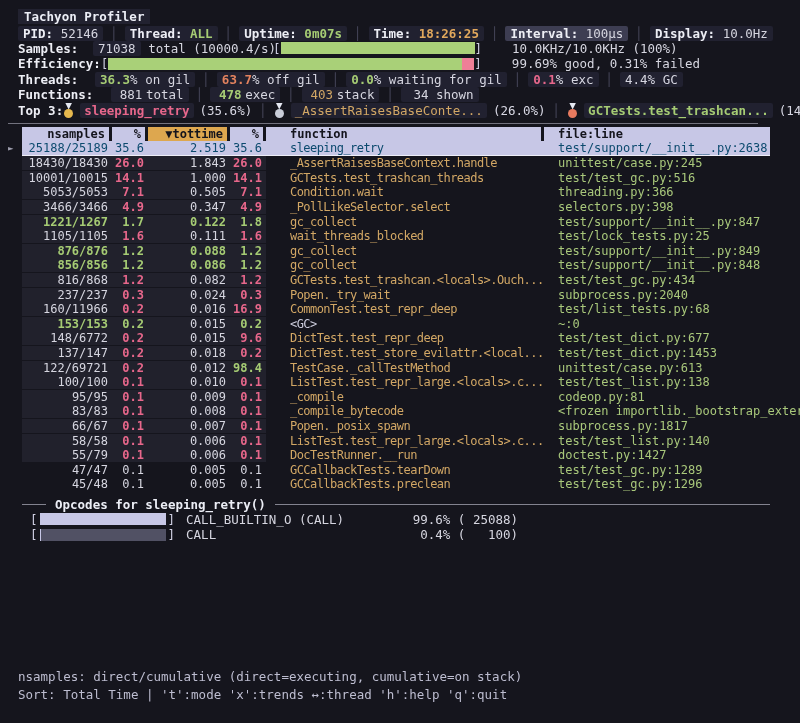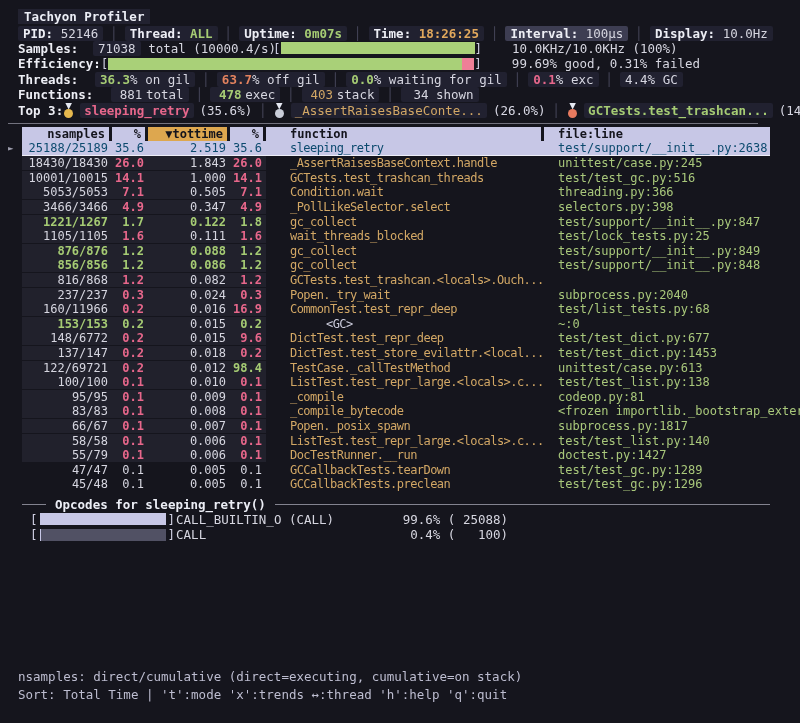--- a/index.html
+++ b/index.html
@@ -15,21 +15,21 @@
   .chip { background:var(--chip,#212130); border-radius:2px; padding:0 5px; display:inline-flex; align-items:center; }
   .chip-strong { background:var(--chip-strong,#3d3d52); }
   .sep { color:#46465a; margin:0 7px; }
   .c-fg { color:var(--fg,#d6d6e0); }
   .c-green { color:var(--green,#a6cc74); font-weight:bold; }
   .c-pink { color:var(--pink,#e7678b); font-weight:bold; }
   .c-orange { color:var(--orange,#e2825e); font-weight:bold; }
   .c-yellow { color:var(--yellow,#d2a765); }
   .c-amber { color:var(--amber,#e2a85c); font-weight:bold; }
   .c-file { color:var(--file,#a9c87b); }
-  .c-plain { color:#ccccdc;margin-left:36px; }
+  .c-plain { color:#ccccdc; }
 
   .title-line { margin-bottom:1px; }
   .title-chip { background:#222230; padding:0 6px; font-weight:bold; color:#eceef6; }
 
   
   .bracket { color:#cfcfe2; }
   .bar { height:12px; background:var(--bar-track,#515164); position:relative; overflow:hidden; display:inline-block; vertical-align:middle; }
   .bar .fill { position:absolute; top:0; left:0; bottom:0; background:var(--bar-green,#a9d078); }
   .bar .fill-fail { position:absolute; top:0; right:0; bottom:0; background:var(--bar-pink,#ef7f97); }
   .samples-bar { width:194px; }
@@ -74,21 +74,21 @@
   
   .opcodes { margin-top:5px; margin-left:4px; width:748px; }
   .op-divider { display:flex; align-items:center; height:15px; }
   .dash { border-top:1.5px solid #83838f; }
   .dash.short { width:24px; }
   .dash.grow { flex:1; }
   .op-title { margin:0 9px; font-weight:bold; color:#eceef6; }
   .oprow { display:flex; align-items:center; height:15.6px; padding-left:8px; }
   .opbar { width:126px; height:12px; background:var(--bar-track,#515164); position:relative; margin:0 2px; }
   .opfill { position:absolute; top:0; left:0; bottom:0; background:var(--lavender,#c7c7e6); }
-  .opname { margin-left:1px; flex:0 0 226px; white-space:pre; }
+  .opname { margin-left:11px; flex:0 0 226px; white-space:pre; }
   .opstat { flex:0 0 106px; text-align:right; white-space:pre; }
 
   
   .footer { position:absolute; left:18px; top:667px; color:#bdbdd0; }
   .footer .line { height:18px;text-align:center; }
 </style>
 </head>
 <body>
 
 <div class="screen">
@@ -292,20 +292,21 @@
           <span class="c p2 c-green heat">1.2</span>
           <span class="c fn c-yellow">gc_collect</span>
           <span class="c fl c-file">test/support/__init__.py:848</span>
         </div>
         <div class="trow">
           <span class="c ns c-fg heat">816/868</span>
           <span class="c p1 c-pink heat">1.2</span>
           <span class="c tt c-fg heat">0.082</span>
           <span class="c p2 c-pink heat">1.2</span>
           <span class="c fn c-yellow">GCTests.test_trashcan.&lt;locals&gt;.Ouch...</span>
+          <span class="c fl c-file">test/test_gc.py:434</span>
         </div>
         <div class="trow">
           <span class="c ns c-fg heat">237/237</span>
           <span class="c p1 c-pink heat">0.3</span>
           <span class="c tt c-fg heat">0.024</span>
           <span class="c p2 c-pink heat">0.3</span>
           <span class="c fn c-yellow">Popen._try_wait</span>
           <span class="c fl c-file">subprocess.py:2040</span>
         </div>
         <div class="trow">

